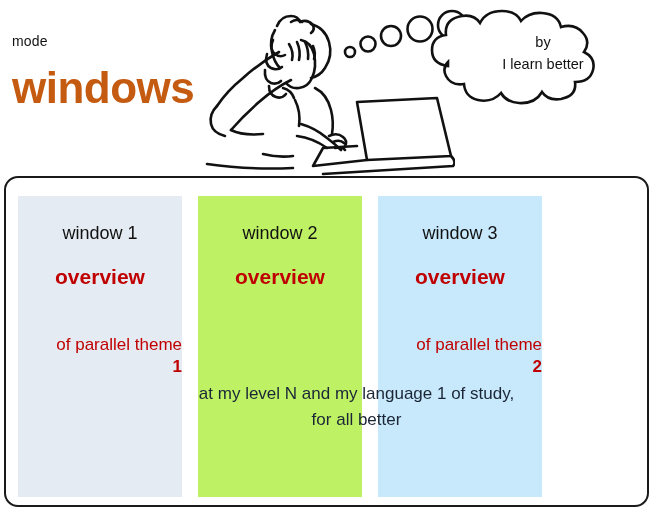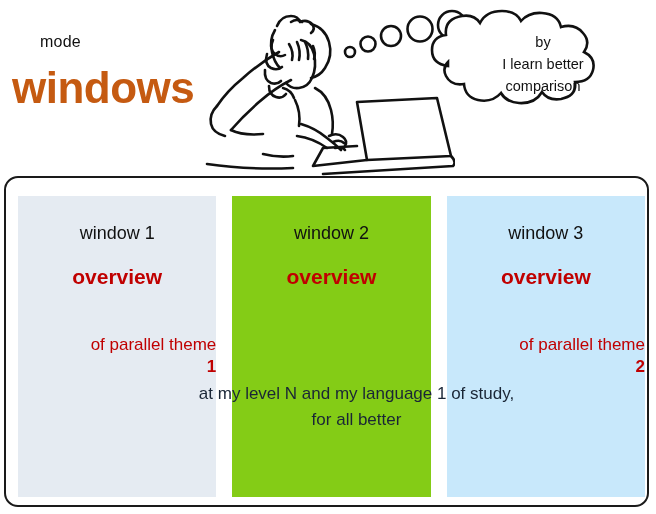--- a/index.html
+++ b/index.html
@@ -21,25 +21,24 @@
     position: absolute;
     left: 0; top: 0;
     width: 656px;
     height: 176px;
   }
 
   #mode-label {
     position: absolute;
     left: 12px;
     top: 34px;
-    font-size: 16px;
+    font-size: 14px;
     color: #111111;
     letter-spacing: 0.2px;
     line-height: 1;
-    margin-left: 28px;
   }
 
   #mode-value {
     position: absolute;
     left: 12px;
     top: 66px;
     font-size: 44px;
     font-weight: bold;
     color: #C55A11;
     line-height: 1;
@@ -83,21 +82,21 @@
     border: 2.5px solid #1a1a1a;
     border-radius: 14px;
     box-sizing: border-box;
     background: transparent;
   }
 
   #panels {
     position: absolute;
     left: 18px;
     top: 196px;
-    width: 627px;
+    width: 524px;
     height: 301px;
     display: flex;
     gap: 16px;
   }
 
   .panel {
     flex: 1 1 0;
     position: relative;
   }
   .panel.p1 { background: #E5EBF2; }
@@ -235,38 +234,37 @@
              q-13 -1 -18 -10
              q-9 10 -23 7
              q-13 -3 -14 -16
              q-13 2 -18 -8
              q-4 -8 2 -14 Z"></path>
   </svg>
 
   <div id="bubble-text">
     <div>by</div>
     <div>I learn better</div>
-    <div>comparison</div>
   </div>
 </div>
 
 <div id="windows-box"></div>
 
 <div id="panels">
 
   <div class="panel p1" style="background: rgb(229, 235, 242);">
     <div class="panel-title">window 1</div>
     <div class="panel-heading">overview</div>
     <div class="panel-sub">
       <span>of parallel theme</span>
       <span class="num">1</span>
     </div>
   </div>
 
-  <div class="panel p2" style="background: #84cc16;">
+  <div class="panel p2" style="background: #bef264;">
     <div class="panel-title">window 2</div>
     <div class="panel-heading">overview</div>
   </div>
 
   <div class="panel p3" style="background: rgb(200, 232, 251);">
     <div class="panel-title">window 3</div>
     <div class="panel-heading">overview</div>
     <div class="panel-sub">
       <span>of parallel theme</span>
       <span class="num">2</span>

